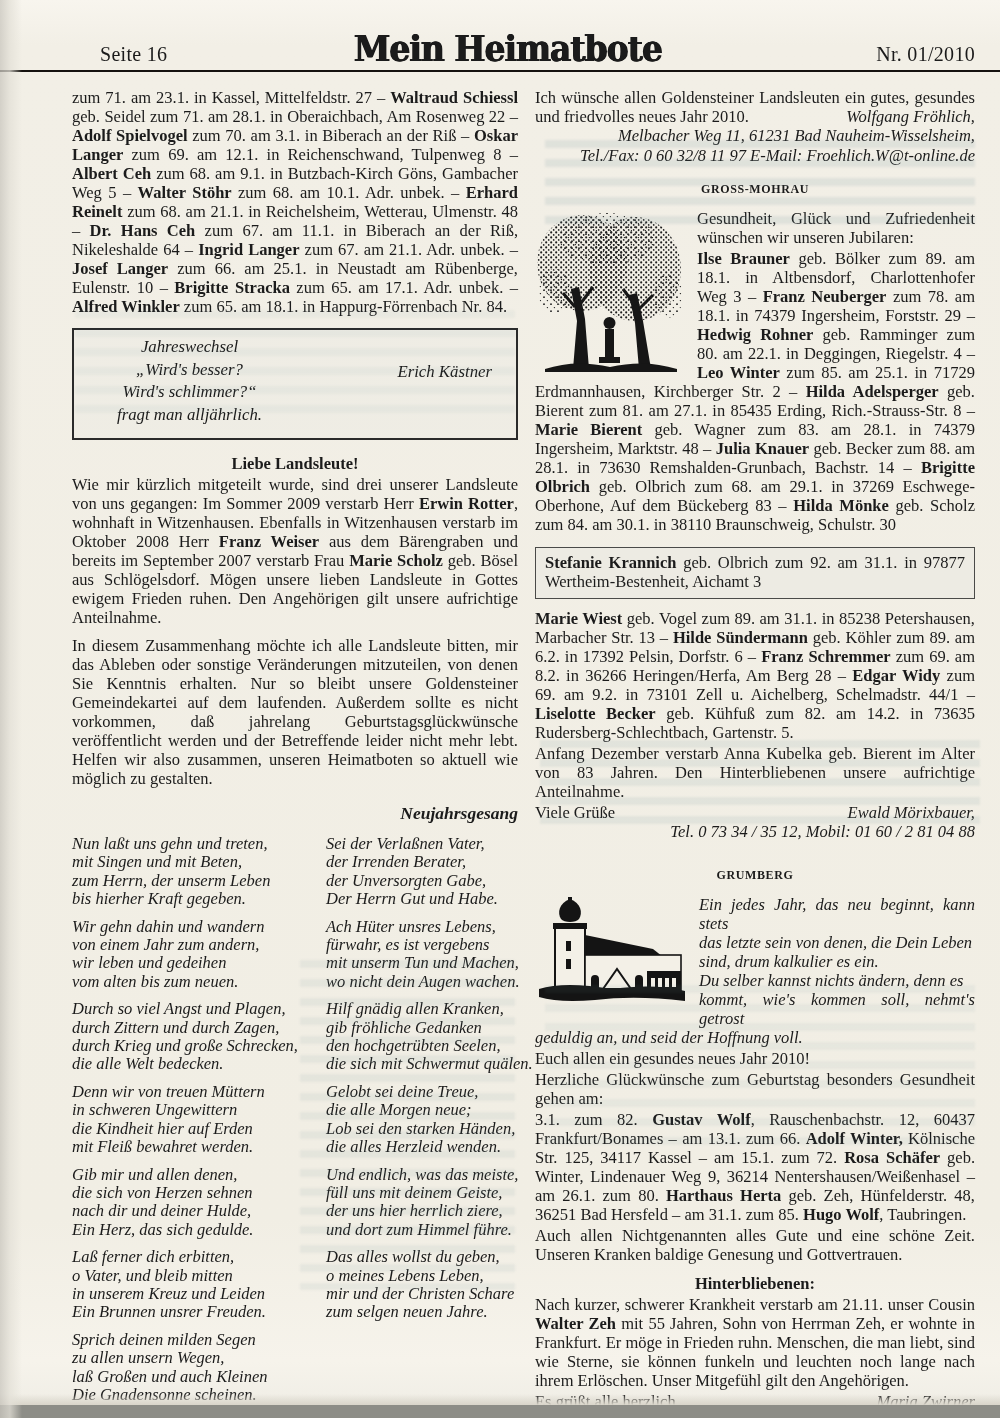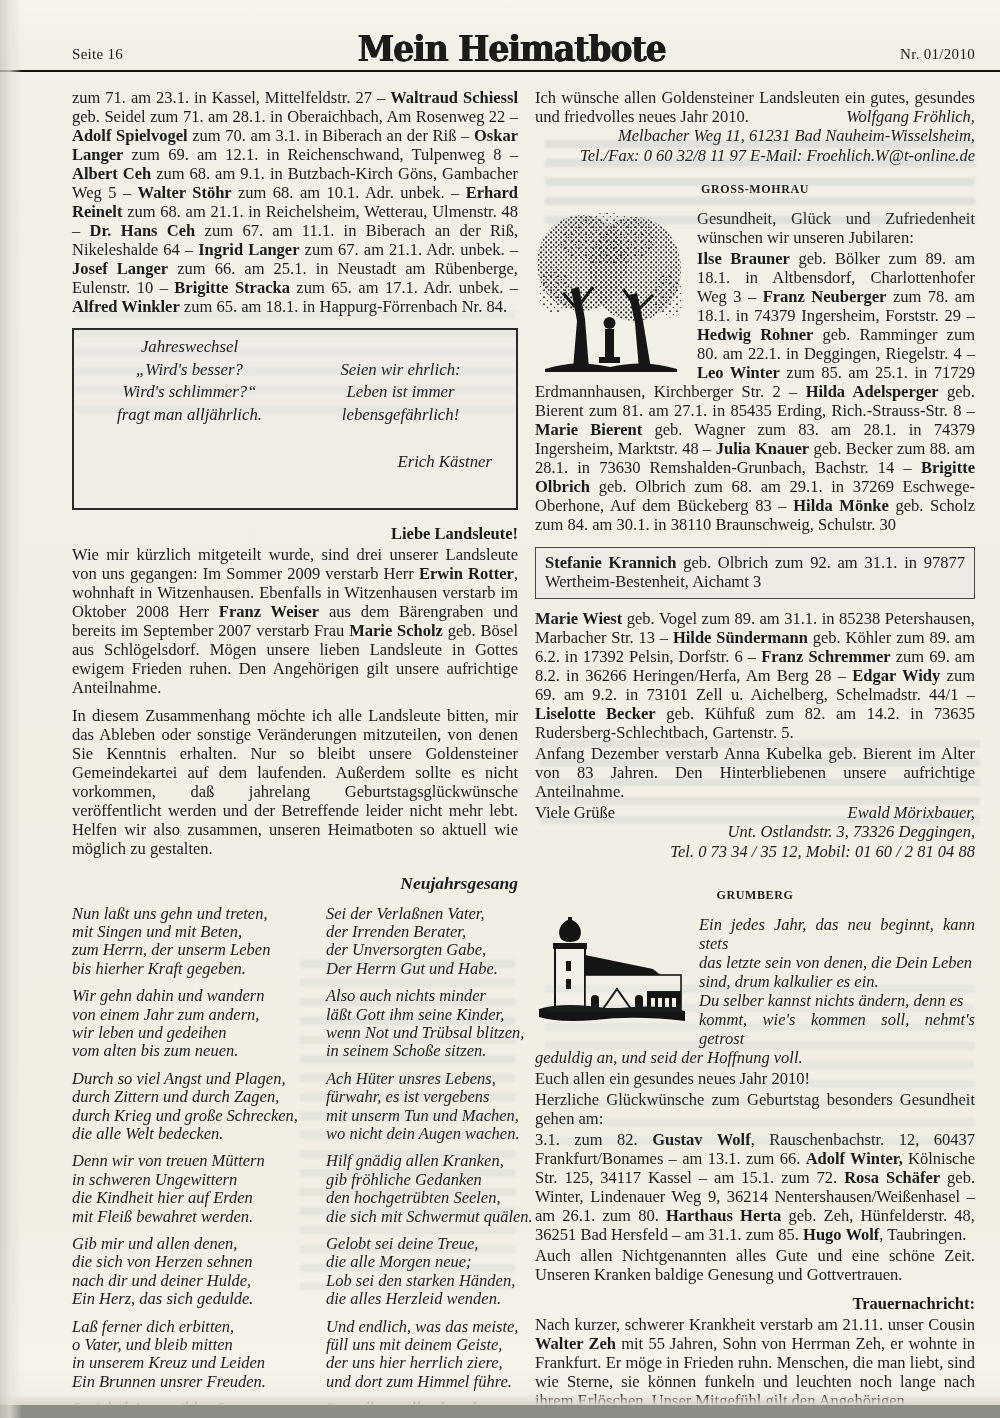--- a/index.html
+++ b/index.html
@@ -13,33 +13,33 @@
   .edge-left{position:absolute;left:0;top:0;bottom:0;width:22px;
     background:linear-gradient(90deg,#c9c6be,#e3e0d7 45%,rgba(0,0,0,0));opacity:.75;}
   .edge-bottom{position:absolute;left:0;bottom:0;right:0;height:13px;background:#8d8d87;}
   .edge-bottom-fade{position:absolute;left:0;bottom:13px;right:0;height:11px;
     background:linear-gradient(180deg,rgba(0,0,0,0),#d9d5ca);}
   .ghost{position:absolute;pointer-events:none;filter:blur(1.2px);
     background:repeating-linear-gradient(180deg,rgba(104,139,146,.13) 0 8px,rgba(0,0,0,0) 8px 19px);}
   
   .header{position:relative;display:flex;align-items:flex-end;justify-content:space-between;
     padding:34px 25px 6px 72px;border-bottom:2px solid #15120f;}
-  .header .side{font-size:15px;letter-spacing:.3px;}
+  .header .side{font-size:20px;letter-spacing:.3px;margin-left:28px;}
   .masthead{font-family:"DejaVu Serif",serif;font-weight:bold;font-size:33px;line-height:30px;
     letter-spacing:-1px;transform:scaleY(1.08);
     text-shadow:.7px 0 0 currentColor,-.4px 0 0 currentColor;}
   
   .columns{display:flex;gap:17px;padding:16px 25px 0 72px;}
   .col-left{width:446px;flex:none;}
   .col-right{width:440px;flex:none;}
   p{margin:0 0 9px 0;text-align:justify;hyphens:auto;}
   .b{font-weight:700;}
   .i{font-style:italic;}
   h3.sect{font-size:12px;font-weight:700;text-align:center;letter-spacing:.6px;margin:14px 0 10px;}
-  h4.sub{font-size:16.5px;font-weight:700;margin:4px 0 2px;text-align:right;}
+  h4.sub{font-size:16.5px;font-weight:700;margin:4px 0 2px;text-align:center;}
   .just-line{text-align:justify;text-align-last:justify;}
   .line-split{display:flex;justify-content:space-between;align-items:baseline;}
   .rightsig{text-align:right;font-style:italic;margin:0 0 9px 0;line-height:20px;}
   
   .quote-box{border:2px solid #2a2a2a;display:flex;margin:12px 0 14px;padding:6px 10px 12px;
     font-style:italic;line-height:22.5px;font-size:16.8px;background:rgba(230,230,228,.25);}
   .quote-box .half{flex:1;text-align:center;white-space:pre-line;}
   .quote-box .attrib{text-align:right;padding-right:14px;margin-top:2px;}
   
   .poem-title{text-align:right;font-weight:700;font-style:italic;font-size:17.5px;margin:16px 0 12px;}
@@ -75,23 +75,20 @@
 
     <div class="col-left">
       <p><span>zum 71. am 23.1. in Kassel, Mittelfeldstr. 27 – </span><span class="b">Waltraud Schiessl</span><span> geb. Seidel zum 71. am 28.1. in Oberaichbach, Am Rosenweg 22 – </span><span class="b">Adolf Spielvogel</span><span> zum 70. am 3.1. in Biberach an der Riß – </span><span class="b">Oskar Langer</span><span> zum 69. am 12.1. in Reichenschwand, Tulpenweg 8 – </span><span class="b">Albert Ceh</span><span> zum 68. am 9.1. in Butzbach-Kirch Göns, Gambacher Weg 5 – </span><span class="b">Walter Stöhr</span><span> zum 68. am 10.1. Adr. unbek. – </span><span class="b">Erhard Reinelt</span><span> zum 68. am 21.1. in Reichelsheim, Wetterau, Ulmenstr. 48 – </span><span class="b">Dr. Hans Ceh</span><span> zum 67. am 11.1. in Biberach an der Riß, Nikeleshalde 64 – </span><span class="b">Ingrid Langer</span><span> zum 67. am 21.1. Adr. unbek. – </span><span class="b">Josef Langer</span><span> zum 66. am 25.1. in Neustadt am Rübenberge, Eulenstr. 10 – </span><span class="b">Brigitte Stracka</span><span> zum 65. am 17.1. Adr. unbek. – </span><span class="b">Alfred Winkler</span><span> zum 65. am 18.1. in Happurg-Förrenbach Nr. 84.</span></p>
 
       <div class="quote-box">
         <div class="half">Jahreswechsel
 „Wird's besser?
 Wird's schlimmer?“
 fragt man alljährlich.</div>
         <div class="half">
-          <div style="white-space:pre-line;">Seien wir ehrlich:
-Leben ist immer
-lebensgefährlich!</div>
           <div class="attrib">Erich Kästner</div>
         </div>
       </div>
 
       <h4 class="sub">Liebe Landsleute!</h4>
       <p><span>Wie mir kürzlich mitgeteilt wurde, sind drei unserer Landsleute von uns gegangen: Im Sommer 2009 verstarb Herr </span><span class="b">Erwin Rotter</span><span>, wohnhaft in Witzenhausen. Ebenfalls in Witzenhausen verstarb im Oktober 2008 Herr </span><span class="b">Franz Weiser</span><span> aus dem Bärengraben und bereits im September 2007 verstarb Frau </span><span class="b">Marie Scholz</span><span> geb. Bösel aus Schlögelsdorf. Mögen unsere lieben Landsleute in Gottes ewigem Frieden ruhen. Den Angehörigen gilt unsere aufrichtige Anteilnahme.</span></p>
       <p>In diesem Zusammenhang möchte ich alle Landsleute bitten, mir das Ableben oder sonstige Veränderungen mitzuteilen, von denen Sie Kenntnis erhalten. Nur so bleibt unsere Goldensteiner Gemeindekartei auf dem laufenden. Außerdem sollte es nicht vorkommen, daß jahrelang Geburtstagsglückwünsche veröffentlicht werden und der Betreffende leider nicht mehr lebt. Helfen wir also zusammen, unseren Heimatboten so aktuell wie möglich zu gestalten.</p>
 
       <div class="poem-title">Neujahrsgesang</div>
       <div class="poem">
@@ -123,24 +120,20 @@
           <div class="stanza">Sprich deinen milden Segen
 zu allen unsern Wegen,
 laß Großen und auch Kleinen
 Die Gnadensonne scheinen.</div>
         </div>
         <div class="pcol">
           <div class="stanza">Sei der Verlaßnen Vater,
 der Irrenden Berater,
 der Unversorgten Gabe,
 Der Herrn Gut und Habe.</div>
-          <div class="stanza">Also auch nichts minder
-läßt Gott ihm seine Kinder,
-wenn Not und Trübsal blitzen,
-in seinem Schoße sitzen.</div>
           <div class="stanza">Ach Hüter unsres Lebens,
 fürwahr, es ist vergebens
 mit unserm Tun und Machen,
 wo nicht dein Augen wachen.</div>
           <div class="stanza">Hilf gnädig allen Kranken,
 gib fröhliche Gedanken
 den hochgetrübten Seelen,
 die sich mit Schwermut quälen.</div>
           <div class="stanza">Gelobt sei deine Treue,
 die alle Morgen neue;
@@ -203,21 +196,20 @@
 
       <div class="krannich-box"><span class="b">Stefanie Krannich</span><span> geb. Olbrich zum 92. am 31.1. in 97877 Wertheim-Bestenheit, Aichamt 3</span></div>
 
       <p style="margin-bottom:2px;"><span class="b">Marie Wiest</span><span> geb. Vogel zum 89. am 31.1. in 85238 Petershausen, Marbacher Str. 13 – </span><span class="b">Hilde Sündermann</span><span> geb. Köhler zum 89. am 6.2. in 17392 Pelsin, Dorfstr. 6 – </span><span class="b">Franz Schremmer</span><span> zum 69. am 8.2. in 36266 Heringen/Herfa, Am Berg 28 – </span><span class="b">Edgar Widy</span><span> zum 69. am 9.2. in 73101 Zell u. Aichelberg, Schelmadstr. 44/1 – </span><span class="b">Liselotte Becker</span><span> geb. Kühfuß zum 82. am 14.2. in 73635 Rudersberg-Schlechtbach, Gartenstr. 5.</span></p>
       <p style="margin-bottom:2px;">Anfang Dezember verstarb Anna Kubelka geb. Bierent im Alter von 83 Jahren. Den Hinterbliebenen unsere aufrichtige Anteilnahme.</p>
       <div class="line-split">
         <span>Viele Grüße</span>
         <span class="i">Ewald Mörixbauer,</span>
       </div>
       <div class="rightsig">
-        <div>Unt. Ostlandstr. 3, 73326 Deggingen,</div>
         <div>Tel. 0 73 34 / 35 12, Mobil: 01 60 / 2 81 04 88</div>
       </div>
 
       <h3 class="sect" style="margin-top:24px;">GRUMBERG</h3>
 
       <svg class="float-art" width="152" height="112" viewBox="0 0 152 112" aria-hidden="true">
         <rect x="20" y="30" width="30" height="62" fill="#f3f0e7" stroke="#141414" stroke-width="2"></rect>
         <rect x="18" y="26" width="34" height="6" fill="#141414"></rect>
         <path d="M35 2 C46 6 48 16 44 22 C41 26 29 26 26 22 C22 16 24 6 35 2 Z" fill="#141414"></path>
         <rect x="33" y="0" width="4" height="5" fill="#141414"></rect>
@@ -238,21 +230,21 @@
 Du selber kannst nichts ändern, denn es
 kommt, wie's kommen soll, nehmt's getrost
 geduldig an, und seid der Hoffnung voll.</div>
       <div class="clear"></div>
 
       <p style="margin-bottom:2px;">Euch allen ein gesundes neues Jahr 2010!</p>
       <p style="margin-bottom:2px;">Herzliche Glückwünsche zum Geburtstag besonders Gesundheit gehen am:</p>
       <p style="margin-bottom:2px;"><span>3.1. zum 82. </span><span class="b">Gustav Wolf</span><span>, Rauschenbachstr. 12, 60437 Frankfurt/Bonames – am 13.1. zum 66. </span><span class="b">Adolf Winter,</span><span> Kölnische Str. 125, 34117 Kassel – am 15.1. zum 72. </span><span class="b">Rosa Schäfer</span><span> geb. Winter, Lindenauer Weg 9, 36214 Nentershausen/Weißenhasel – am 26.1. zum 80. </span><span class="b">Harthaus Herta</span><span> geb. Zeh, Hünfelderstr. 48, 36251 Bad Hersfeld – am 31.1. zum 85. </span><span class="b">Hugo Wolf</span><span>, Taubringen.</span></p>
       <p>Auch allen Nichtgenannten alles Gute und eine schöne Zeit. Unseren Kranken baldige Genesung und Gottvertrauen.</p>
 
-      <h4 class="sub" style="margin-top:10px;">Trauernachricht:</h4>
+      <h4 class="sub" style="margin-top:10px;">Hinterbliebenen:</h4>
       <p style="margin-bottom:2px;"><span>Nach kurzer, schwerer Krankheit verstarb am 21.11. unser Cousin </span><span class="b">Walter Zeh</span><span> mit 55 Jahren, Sohn von Herrman Zeh, er wohnte in Frankfurt. Er möge in Frieden ruhn. Menschen, die man liebt, sind wie Sterne, sie können funkeln und leuchten noch lange nach ihrem Erlöschen. Unser Mitgefühl gilt den Angehörigen.</span></p>
       <div class="line-split">
         <span>Es grüßt alle herzlich</span>
         <span class="i">Maria Zwirner</span>
       </div>
 
     </div>
   </div>
 
   <div class="edge-bottom-fade"></div>

